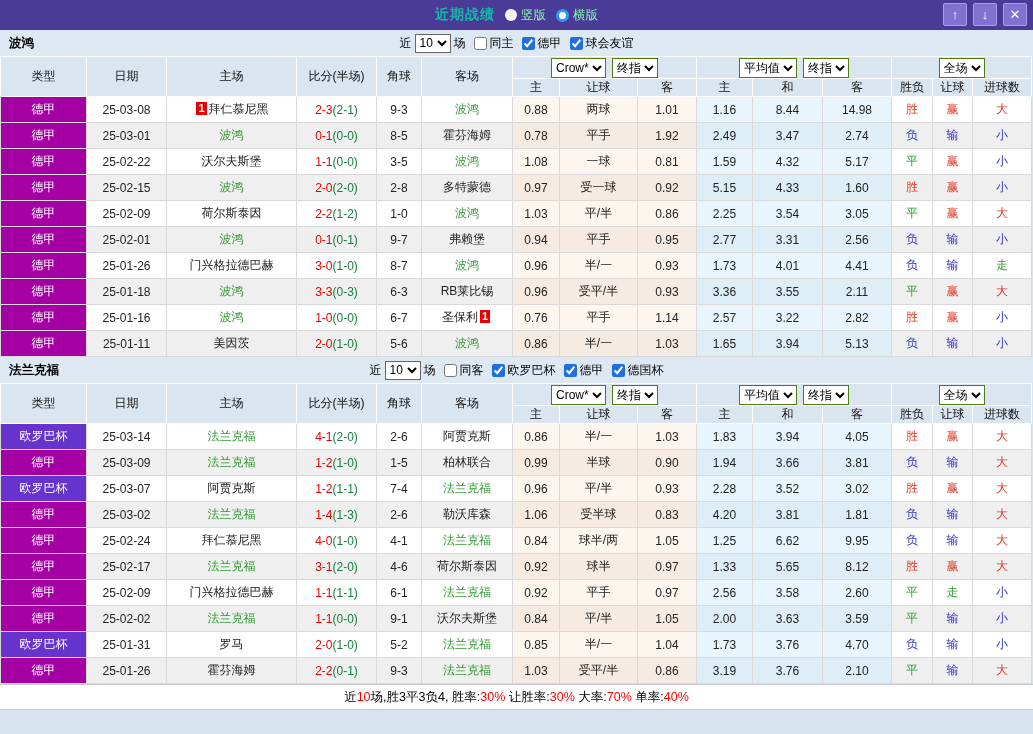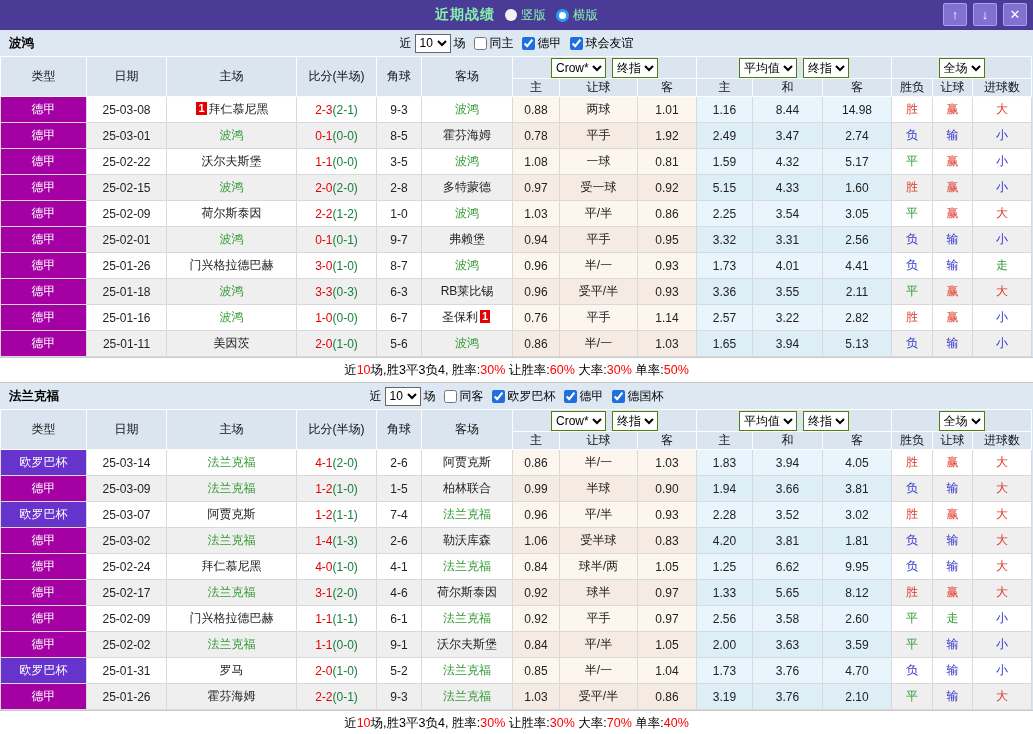--- a/index.html
+++ b/index.html
@@ -2,21 +2,21 @@
 <html><head>
 <meta charset="utf-8">
 <style>
   * { box-sizing: border-box; margin: 0; padding: 0; }
   html,body { background:#fff; }
   body { font-family: "Liberation Sans","DejaVu Sans",sans-serif; width:1033px; }
   #app { width:1033px; height:734px; overflow:hidden; background:#d7e3ee; border:0; }
 
   
   .titlebar { position:relative; height:30px; background:#4a3c96; display:flex; align-items:center; justify-content:center; gap:10px; }
-  .titlebar .title { color:#86efac; font-weight:bold; font-size:14px; letter-spacing:1px; }
+  .titlebar .title { color:#14b8a6; font-weight:bold; font-size:14px; letter-spacing:1px; }
   .radio-opt { display:flex; align-items:center; gap:4px; color:#86efac; font-size:12.5px; cursor:pointer; }
   .radio-plain { width:12px; height:12px; border-radius:50%; background:#f2f2f2; display:inline-block; }
   .radio-checked { width:13px; height:13px; border-radius:50%; background:#fff; border:3.5px solid #2b9df0; display:inline-block; }
   .tb-buttons { position:absolute; right:6px; top:3px; display:flex; gap:6px; }
   .tb-btn { width:24px; height:23px; background:#8172d2; border:1px solid #ab9ef0; border-radius:2px; color:#fff; font-size:13px; font-weight:bold; display:flex; align-items:center; justify-content:center; cursor:pointer; }
 
   
   .ctrl-row { position:relative; height:26px; background:#dde8f3; display:flex; align-items:center; justify-content:center; font-size:12px; color:#000; }
   .team-name { position:absolute; left:9px; top:0; line-height:26px; font-weight:bold; font-size:12.5px; color:#000; }
   .ctrl-center { display:flex; align-items:center; gap:3px; }
@@ -223,21 +223,21 @@
           <tr class="even">
             <td class="league" style="background: rgb(164, 0, 164);">德甲</td>
             <td>25-02-01</td>
             <td><span class="focal">波鸿</span></td>
             <td><span class="ft">0-1</span><span class="ht">(0-1)</span></td>
             <td>9-7</td>
             <td><span>弗赖堡</span></td>
             <td class="warm">0.94</td>
             <td class="warm">平手</td>
             <td class="warm">0.95</td>
-            <td class="cool">3.32</td>
+            <td class="cool">2.77</td>
             <td class="cool">3.31</td>
             <td class="cool">2.56</td>
             <td class="c-blue">负</td>
             <td class="c-blue">输</td>
             <td class="c-blue">小</td>
           </tr>
           <tr class="odd">
             <td class="league" style="background: rgb(164, 0, 164);">德甲</td>
             <td>25-01-26</td>
             <td><span>门兴格拉德巴赫</span></td>
@@ -300,21 +300,20 @@
             <td class="warm">1.03</td>
             <td class="cool">1.65</td>
             <td class="cool">3.94</td>
             <td class="cool">5.13</td>
             <td class="c-blue">负</td>
             <td class="c-blue">输</td>
             <td class="c-blue">小</td>
           </tr>
         </tbody>
       </table>
-      <div class="summary"><span>近</span><span class="red">10</span><span>场,胜3平3负4, 胜率:</span><span class="red">30%</span><span> 让胜率:</span><span class="red">60%</span><span> 大率:</span><span class="red">30%</span><span> 单率:</span><span class="red">50%</span></div>
       <div class="ctrl-row">
         <span class="team-name">法兰克福</span>
         <div class="ctrl-center">
           <span class="lbl">近</span>
           <select><option>10</option></select>
           <span class="lbl">场</span>
           <input type="checkbox" style="">
           <span>同客</span>
           <input type="checkbox" checked="" style="">
           <span>欧罗巴杯</span>

